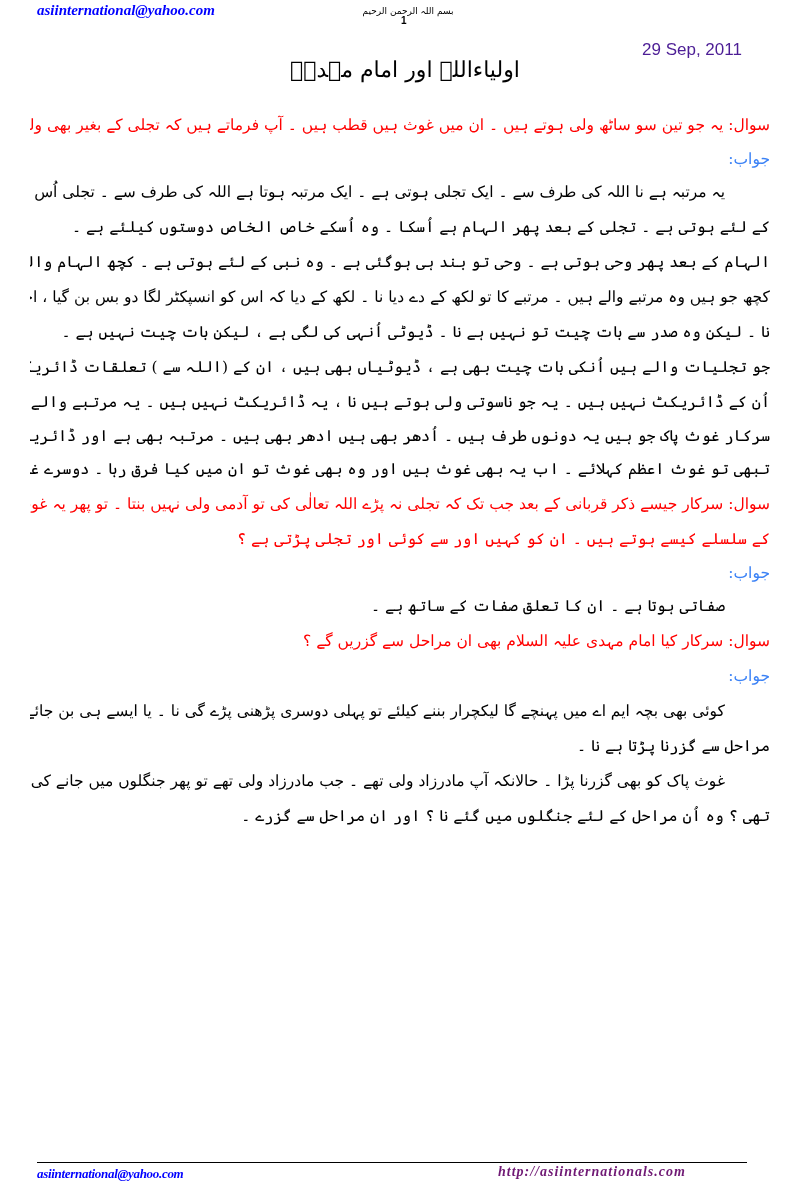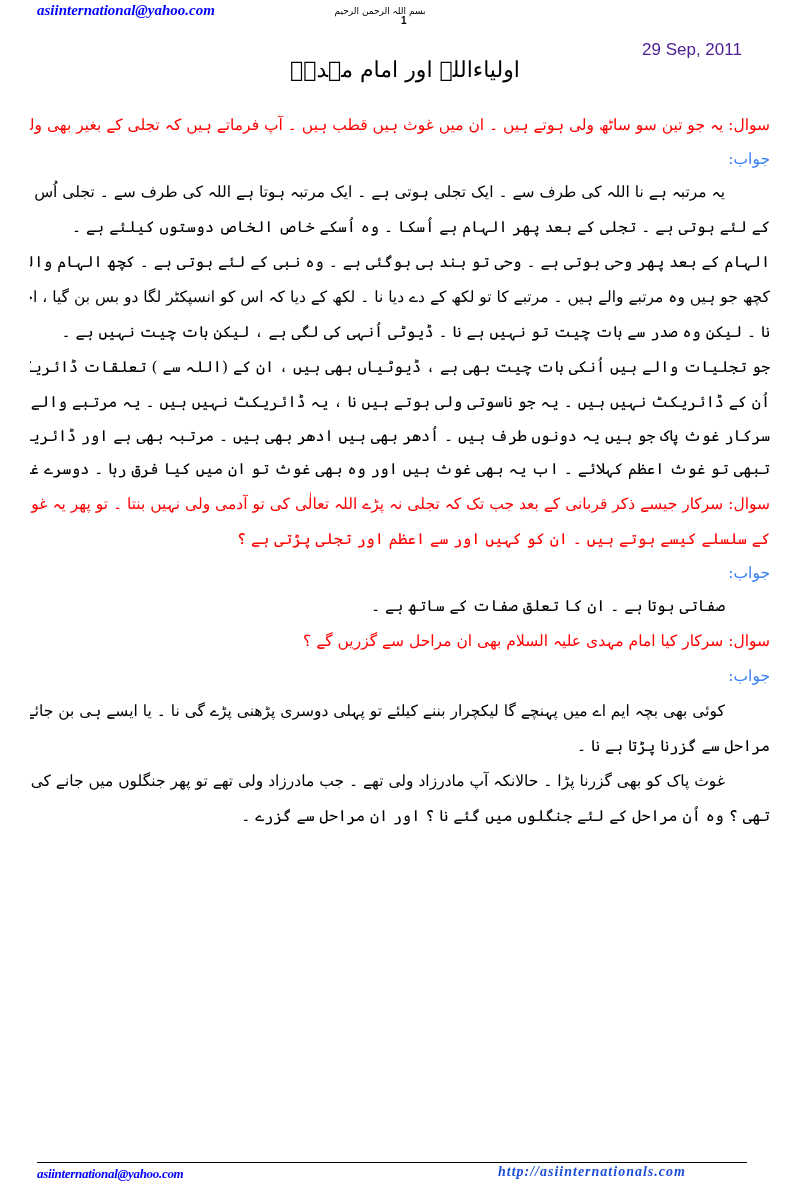--- a/index.html
+++ b/index.html
@@ -1,40 +1,40 @@
 <!DOCTYPE html>
 <html><head>
 <meta charset="utf-8">
 <style>
   html, body { margin: 0; padding: 0; background: #ffffff; }
   body { width: 800px; height: 1200px; position: relative; overflow: hidden;
          font-family: "DejaVu Sans", sans-serif; color: #000; }
   .email-top { position: absolute; left: 37px; top: 2px; font-family: "Liberation Serif", serif;
                font-style: italic; font-weight: bold; font-size: 15px; color: #0000ff; }
-  .bismillah { position: absolute; left: 295px; top: 6px; width: 170px; text-align: center;
+  .bismillah { position: absolute; left: 323px; top: 6px; width: 170px; text-align: center;
                font-size: 9px; line-height: 10px; direction: rtl; }
   .page-num { position: absolute; left: 401px; top: 15px; font-size: 10px; font-weight: bold;
               font-family: "Liberation Sans", sans-serif; }
   .title { position: absolute; left: 290px; top: 55px; width: 240px; text-align: left;
            direction: rtl; font-family: "DejaVu Serif", serif; font-size: 22px; line-height: 30px; }
   .date { position: absolute; left: 642px; top: 40px; font-family: "Liberation Sans", sans-serif;
           font-size: 17px; color: #4c1d95; }
   .content { position: absolute; left: 30px; top: 108px; width: 740px; direction: rtl; }
   .line { font-family: "DejaVu Serif", serif; font-size: 15.5px; line-height: 35px;
           height: 35px; white-space: nowrap; overflow: hidden; text-align: right; }
   .q { color: #ff0000; }
   .a-label { color: #3b82f6; }
   .indent { padding-right: 45px; }
   .short { height: 32px; line-height: 32px; }
   .footer-line { position: absolute; left: 37px; top: 1162px; width: 710px; height: 1px;
                  background: #000; }
   .email-bottom { position: absolute; left: 37px; top: 1166px; font-family: "Liberation Serif", serif;
                   font-style: italic; font-weight: bold; font-size: 13px; color: #0000ff; letter-spacing: -0.3px; }
   .url-bottom { position: absolute; left: 498px; top: 1164px; font-family: "Liberation Serif", serif;
-                font-style: italic; font-weight: bold; font-size: 14px; color: #1d4ed8; letter-spacing: 1px; }
+                font-style: italic; font-weight: bold; font-size: 14px; color: #701a75; letter-spacing: 1px; }
 </style>
 </head>
 <body>
 
 <div class="email-top">asiinternational@yahoo.com</div>
 <div class="bismillah">بسم اللہ الرحمن الرحیم</div>
 <div class="page-num">1</div>
 <div class="title">اولیاءاللہ  اور امام مہدیؑ</div>
 <div class="date">29 Sep, 2011</div>
 
@@ -44,21 +44,21 @@
   <div class="line indent">یہ مرتبہ ہے نا اللہ کی طرف سے ۔ ایک تجلی ہوتی ہے ۔ ایک مرتبہ ہوتا ہے اللہ کی طرف سے ۔ تجلی اُس کے خاص دوستوں</div>
   <div class="line">کے لئے ہوتی ہے ۔ تجلی کے بعد پھر الہام ہے اُسکا ۔ وہ اُسکے خاص الخاص دوستوں کیلئے ہے ۔</div>
   <div class="line">الہام کے بعد پھر وحی ہوتی ہے ۔ وحی تو بند ہی ہوگئی ہے ۔ وہ نبی کے لئے ہوتی ہے ۔ کچھ الہام والے ہیں ۔</div>
   <div class="line">کچھ جو ہیں وہ مرتبے والے ہیں ۔ مرتبے کا تو لکھ کے دے دیا  نا ۔ لکھ کے دیا کہ اس کو  انسپکٹر لگا دو بس بن گیا ، اختیارات مل گئے</div>
   <div class="line">نا ۔ لیکن وہ صدر سے بات چیت تو نہیں ہے نا ۔  ڈیوٹی اُنہی کی لگی ہے ،  لیکن بات چیت نہیں ہے ۔</div>
   <div class="line">جو تجلیات والے ہیں اُنکی بات چیت بھی ہے ،  ڈیوٹیاں بھی ہیں ،  ان کے (اللہ سے ) تعلقات ڈائریکٹ بھی ہیں ۔</div>
   <div class="line">اُن کے ڈائریکٹ نہیں ہیں ۔ یہ جو ناسوتی ولی ہوتے ہیں نا ،  یہ ڈائریکٹ نہیں ہیں ۔ یہ مرتبے والے ہیں ۔</div>
   <div class="line short">سرکار غوث پاک جو ہیں یہ  دونوں طرف ہیں ۔ اُدھر بھی ہیں ادھر بھی ہیں ۔ مرتبہ بھی ہے اور ڈائریکٹ تعلق بھی ہے</div>
   <div class="line">تبھی تو غوث اعظم کہلائے ۔ اب یہ بھی غوث ہیں اور وہ بھی غوث  تو ان میں کیا فرق رہا ۔ دوسرے غوثوں کا اُدھر سلسلہ نہیں ہے ۔</div>
   <div class="line q">سوال: سرکار جیسے  ذکر قربانی کے بعد جب تک کہ تجلی نہ پڑے اللہ تعالٰی کی تو آدمی ولی نہیں بنتا ۔ تو پھر یہ غوث قطب ابدال یہ ان</div>
-  <div class="line q">کے سلسلے کیسے ہوتے ہیں ۔ ان کو کہیں اور سے اعظم اور تجلی پڑتی ہے ؟</div>
+  <div class="line q">کے سلسلے کیسے ہوتے ہیں ۔ ان کو کہیں اور سے کوئی اور تجلی پڑتی ہے ؟</div>
   <div class="line a-label short">جواب:</div>
   <div class="line indent">صفاتی ہوتا ہے ۔ ان کا تعلق صفات کے ساتھ ہے ۔</div>
   <div class="line q">سوال:  سرکار کیا امام مہدی علیہ السلام بھی ان مراحل سے گزریں گے ؟</div>
   <div class="line a-label">جواب:</div>
   <div class="line indent">کوئی بھی بچہ  ایم اے  میں پہنچے گا لیکچرار بننے کیلئے تو پہلی دوسری پڑھنی پڑے گی نا ۔ یا ایسے ہی بن جائے گا ؟  سب کو ان</div>
   <div class="line">مراحل سے گزرنا پڑتا ہے نا ۔</div>
   <div class="line indent">غوث پاک کو بھی گزرنا پڑا ۔ حالانکہ آپ مادرزاد ولی تھے ۔ جب مادرزاد ولی تھے تو پھر جنگلوں میں جانے کی کیا ضرورت</div>
   <div class="line">تھی ؟  وہ اُن مراحل کے لئے جنگلوں میں گئے نا ؟ اور ان مراحل سے گزرے ۔</div>
 </div>
 

